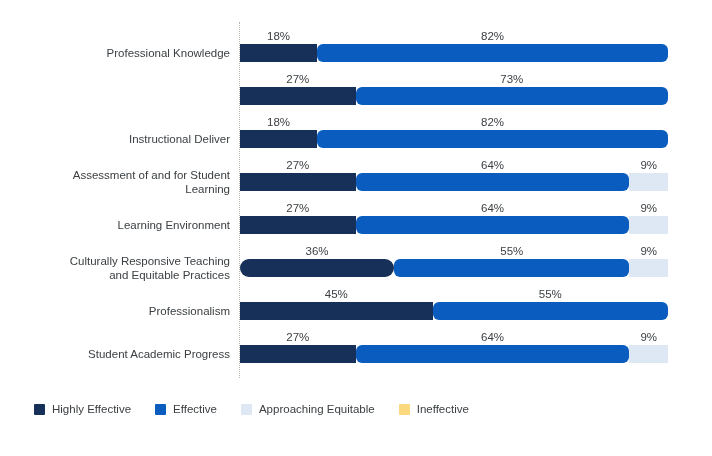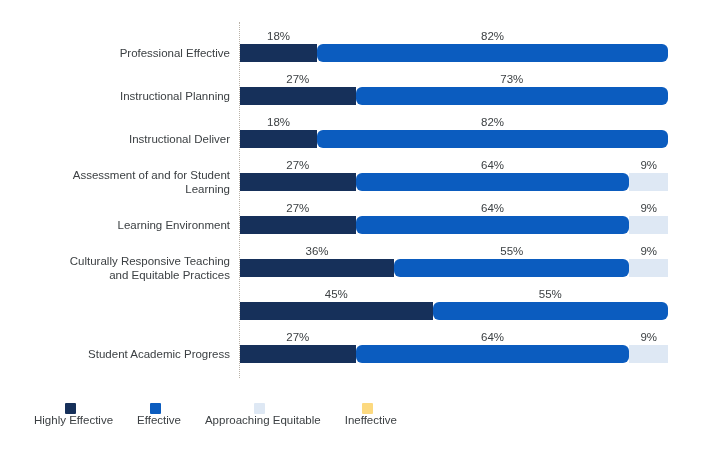--- a/index.html
+++ b/index.html
@@ -97,21 +97,21 @@
   .legend {
     position: absolute;
     left: 34px;
     top: 403px;
     display: flex;
     flex-direction: row;
     align-items: center;
   }
   .legend-item {
     display: flex;
-    flex-direction: column;
+    flex-direction: row;
     align-items: center;
     margin-right: 24px;
   }
   .legend-swatch {
     width: 11px;
     height: 11px;
     border-radius: 1px;
     margin-right: 7px;
     flex: 0 0 auto;
   }
@@ -124,32 +124,31 @@
 </style>
 </head>
 <body>
 
 <div id="chart-root">
 
   <div class="plot-area">
     <div class="axis-line"></div>
     <div id="rows-container">
         <div class="row" style="top: 22px;">
-          <div class="row-label" style="top: 24px;">Professional Effective</div>
+          <div class="row-label" style="top: 24px;">Professional Knowledge</div>
           <div class="bar-track">
             <div class="seg seg-hi" style="flex: 0 0 18%; background: rgb(22, 48, 90);">
               <span class="seg-label">18%</span>
             </div>
             <div class="seg seg-eff" style="flex: 0 0 82%; background: rgb(11, 92, 191);">
               <span class="seg-label">82%</span>
             </div>
           </div>
         </div>
         <div class="row" style="top: 65px;">
-          <div class="row-label" style="top: 24px;">Instructional Planning</div>
           <div class="bar-track">
             <div class="seg seg-hi" style="flex: 0 0 27%; background: rgb(22, 48, 90);">
               <span class="seg-label">27%</span>
             </div>
             <div class="seg seg-eff" style="flex: 0 0 73%; background: rgb(11, 92, 191);">
               <span class="seg-label">73%</span>
             </div>
           </div>
         </div>
         <div class="row" style="top: 108px;">
@@ -189,32 +188,33 @@
             </div>
             <div class="seg seg-appr" style="flex: 0 0 9%; background: rgb(222, 232, 244);">
               <span class="seg-label">9%</span>
             </div>
           </div>
         </div>
         <div class="row" style="top: 237px;">
           <div class="row-label" style="top: 17px;">Culturally Responsive Teaching
 and Equitable Practices</div>
           <div class="bar-track">
-            <div class="seg seg-hi" style="flex: 0 0 36%; background: rgb(22, 48, 90);">
+            <div class="seg seg-hi" style="flex: 0 0 36%; background: rgb(22, 48, 90); border-radius: 9px;">
               <span class="seg-label">36%</span>
             </div>
             <div class="seg seg-eff" style="flex: 0 0 55%; background: rgb(11, 92, 191);">
               <span class="seg-label">55%</span>
             </div>
             <div class="seg seg-appr" style="flex: 0 0 9%; background: rgb(222, 232, 244);">
               <span class="seg-label">9%</span>
             </div>
           </div>
         </div>
         <div class="row" style="top: 280px;">
+          <div class="row-label" style="top: 24px;">Professionalism</div>
           <div class="bar-track">
             <div class="seg seg-hi" style="flex: 0 0 45%; background: rgb(22, 48, 90);">
               <span class="seg-label">45%</span>
             </div>
             <div class="seg seg-eff" style="flex: 0 0 55%; background: rgb(11, 92, 191);">
               <span class="seg-label">55%</span>
             </div>
           </div>
         </div>
         <div class="row" style="top: 323px;">

